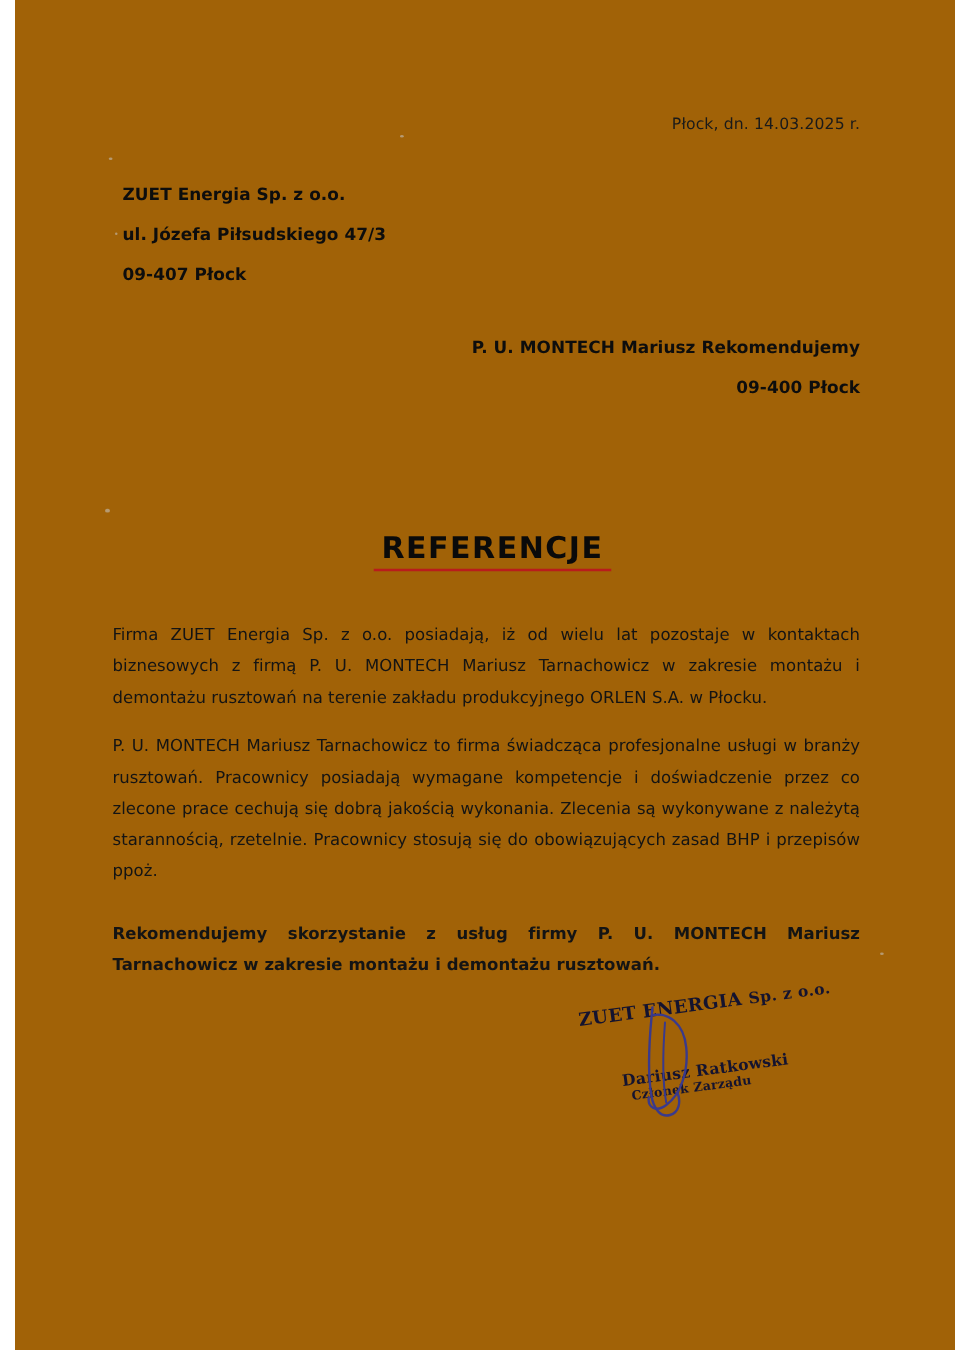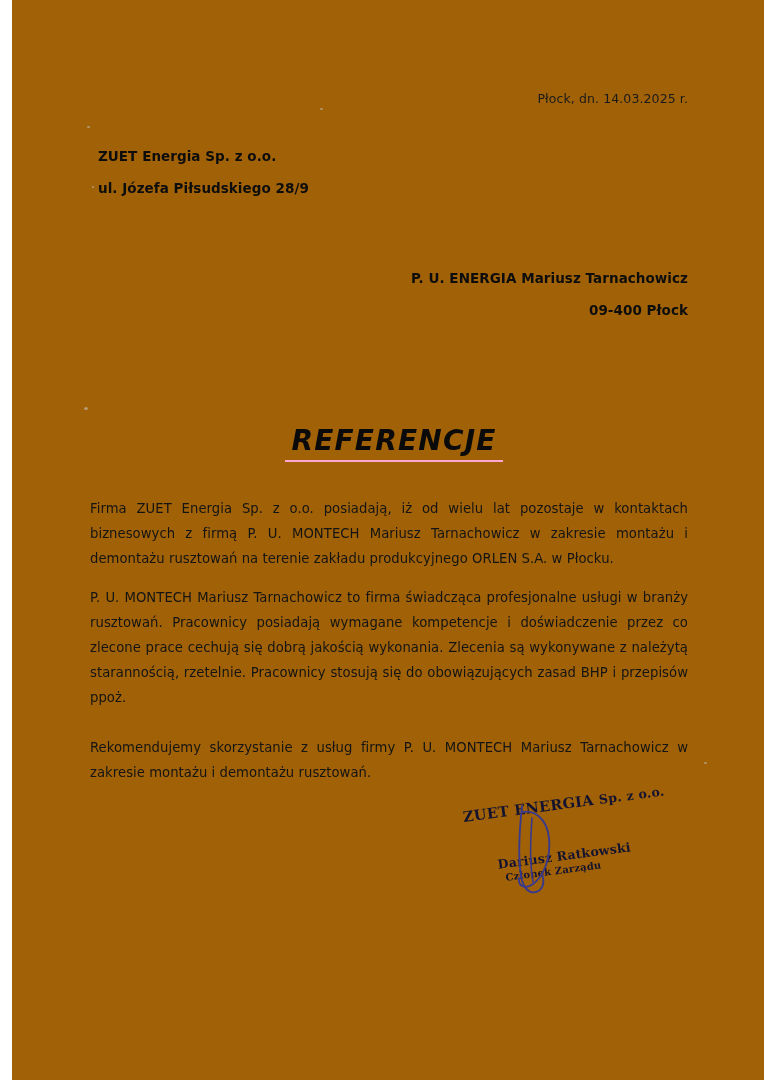--- a/index.html
+++ b/index.html
@@ -64,44 +64,43 @@
   
   .title-wrap {
     position: absolute;
     left: 0;
     top: 424px;
     width: 764px;
     text-align: center;
   }
   .title {
     display: inline-block;
-    font-size: 28px;
-    font-weight: bold;
-    font-style: italic;
+    font-size: 24px;
+    font-weight: bold;
     letter-spacing: 1.2px;
     color: #0a0a0a;
-    border-bottom: 2px solid #f9a8d4;
+    border-bottom: 2px solid #b91c1c;
     padding: 0 6px 3px 6px;
     font-family: "DejaVu Sans", sans-serif;
   }
 
   
   .body-block {
     position: absolute;
     left: 78px;
     width: 598px;
     font-size: 13.2px;
     line-height: 25px;
     text-align: justify;
     color: #141414;
     letter-spacing: 0.05px;
   }
   .para-1 { top: 496px; }
   .para-2 { top: 585px; }
-  .para-3 { top: 735px; }
+  .para-3 { top: 735px; font-weight: bold; }
   .body-block p {
     margin: 0;
     text-align: justify;
   }
 
   
   .sign-area {
     position: absolute;
     left: 440px;
     top: 800px;
@@ -173,25 +172,26 @@
   <div class="speck" style="left:75px;  top:126px; width:3px; height:2px;"></div>
   <div class="speck" style="left:308px; top:108px; width:3px; height:2px;"></div>
   <div class="speck" style="left:72px;  top:407px; width:4px; height:3px;"></div>
   <div class="speck" style="left:80px;  top:186px; width:2px; height:2px;"></div>
   <div class="speck" style="left:692px; top:762px; width:3px; height:2px;"></div>
 
   <div class="date-line">Płock, dn. 14.03.2025 r.</div>
 
   <div class="sender">
     <div class="line">ZUET Energia Sp. z o.o.</div>
-    <div class="line">ul. Józefa Piłsudskiego 28/9</div>
+    <div class="line">ul. Józefa Piłsudskiego 47/3</div>
+    <div class="line">09-407 Płock</div>
   </div>
 
   <div class="recipient">
-    <div class="line">P. U. ENERGIA Mariusz Tarnachowicz</div>
+    <div class="line">P. U. MONTECH Mariusz Rekomendujemy</div>
     <div class="line">09-400 Płock</div>
   </div>
 
   <div class="title-wrap">
     <span class="title">REFERENCJE</span>
   </div>
 
   <div class="body-block para-1">
     <p>Firma ZUET Energia Sp. z o.o. posiadają, iż od wielu lat pozostaje w kontaktach biznesowych z firmą P. U. MONTECH Mariusz Tarnachowicz w zakresie montażu i demontażu rusztowań na terenie zakładu produkcyjnego ORLEN S.A. w Płocku.</p>
   </div>

